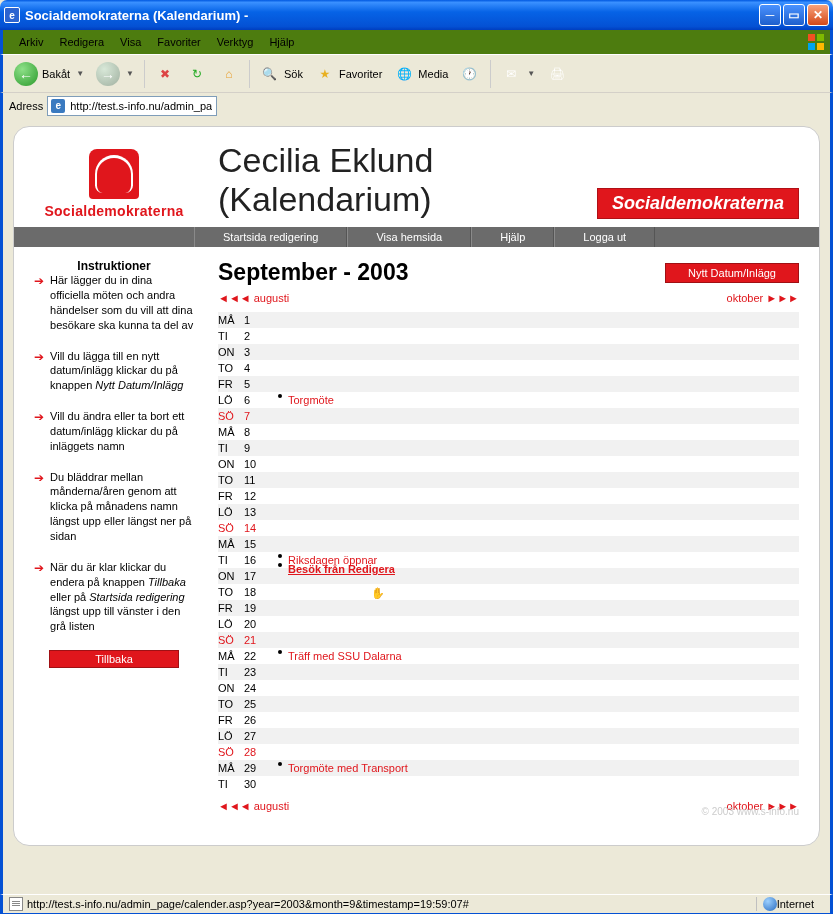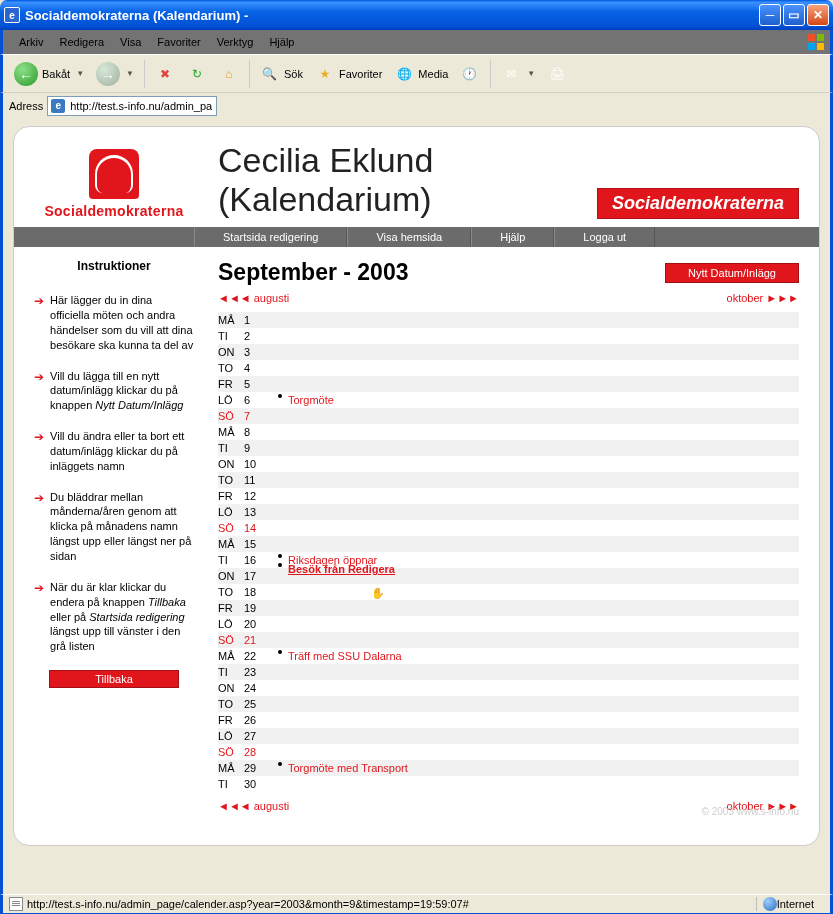--- a/index.html
+++ b/index.html
@@ -23,21 +23,21 @@
   border-radius: 7px 7px 0 0;
 }
 .titlebar .ie-icon { width:16px; height:16px; margin-right:5px; background:#2c64d0; border:1px solid #fff; border-radius:2px; display:inline-flex; align-items:center; justify-content:center; font-size:10px; font-weight:bold; color:#fff; }
 .titlebar .title-text { flex:1; }
 .win-btns { display:flex; gap:2px; }
 .win-btn { width:22px; height:22px; border:1px solid #fff; border-radius:3px; display:flex; align-items:center; justify-content:center; font-weight:bold; color:#fff; font-size:12px; cursor:pointer; }
 .win-min { background:linear-gradient(to bottom,#4a92ff,#1e5fcc); }
 .win-max { background:linear-gradient(to bottom,#4a92ff,#1e5fcc); }
 .win-close { background:linear-gradient(to bottom,#f8a27c,#d44818); }
 .menubar {
-  background:#737373;
+  background:#4d7c0f;
   height:24px;
   display:flex;
   align-items:center;
   padding:0 8px;
   border-left:3px solid #0451d4;
   border-right:3px solid #0451d4;
   font-size:11px;
   position:relative;
 }
 .menubar .menu-item { padding:3px 8px; cursor:pointer; }
@@ -98,21 +98,21 @@
 .logo-text { color:#e0161c; font-weight:bold; font-size:14px; margin-top:4px; letter-spacing:0.3px; }
 .title-block { flex:1; }
 .title-block h1 { font-size:34px; font-weight:normal; color:#222; line-height:1.15; }
 .brand-btn { background:#e0161c; color:#fff; font-weight:bold; font-style:italic; font-size:18px; padding:4px 14px; border:1px solid #b01016; cursor:pointer; }
 .navbar { background:#6b6b6b; height:20px; display:flex; align-items:center; margin:8px -20px 0; }
 .navbar .spacer { width:180px; }
 .navbar .nav-item { color:#fff; font-size:11px; padding:0 28px; border-left:1px solid #8a8a8a; border-right:1px solid #555; cursor:pointer; height:20px; display:flex; align-items:center; }
 .navbar .nav-item:first-of-type { border-left:none; }
 .body-cols { display:flex; gap:24px; margin-top:12px; }
 .sidebar { width:160px; font-size:11px; }
-.sidebar h3 { text-align:center; font-size:12px; font-weight:bold; margin-bottom:20px; }
+.sidebar h3 { text-align:center; font-size:12px; font-weight:bold; margin-bottom:0; }
 .instr-item { display:flex; gap:6px; margin-bottom:16px; line-height:1.35; }
 .instr-arrow { color:#e0161c; flex-shrink:0; font-size:12px; }
 .italic { font-style:italic; }
 .back-btn { display:block; width:130px; margin:14px auto 0; background:#e0161c; color:#fff; border:1px solid #a01014; text-align:center; padding:2px 0; font-size:11px; cursor:pointer; }
 .main-col { flex:1; }
 .month-header { display:flex; align-items:center; margin-bottom:6px; }
 .month-header h2 { font-size:23px; font-weight:bold; flex:1; }
 .new-entry-btn { background:#e0161c; color:#fff; border:1px solid #a01014; padding:3px 22px; font-size:11px; cursor:pointer; }
 .nav-months { display:flex; justify-content:space-between; font-size:11px; margin:4px 0 8px; }
 .nav-months a { color:#e0161c; text-decoration:none; cursor:pointer; }

